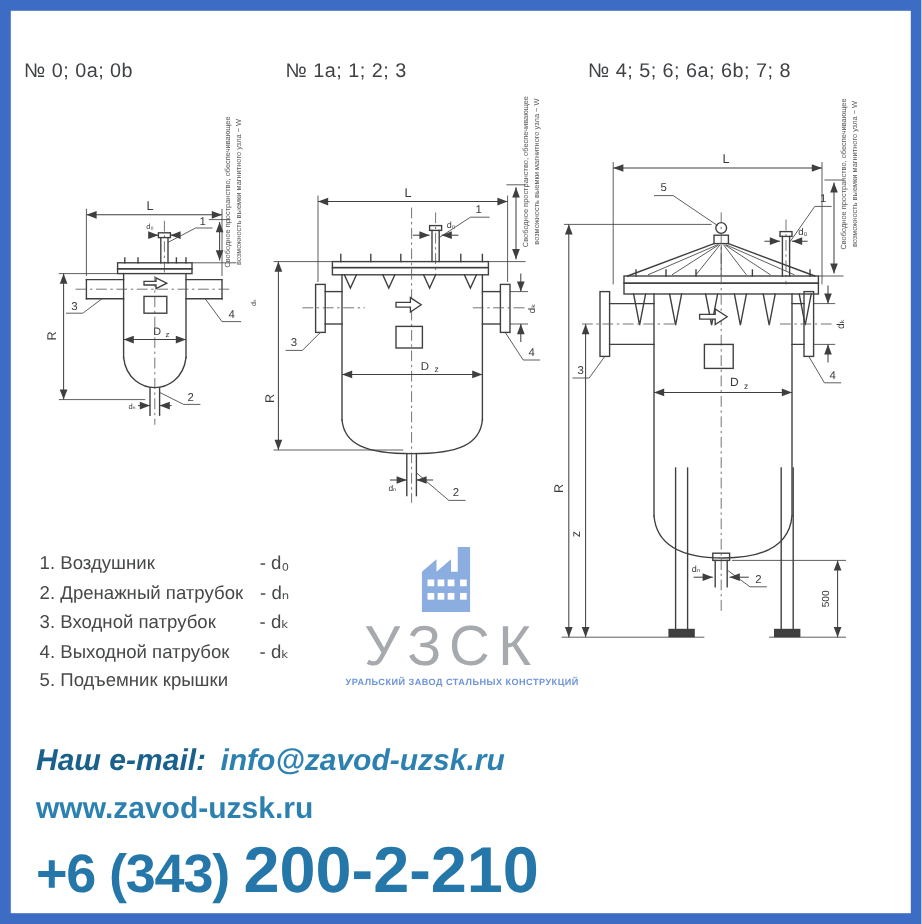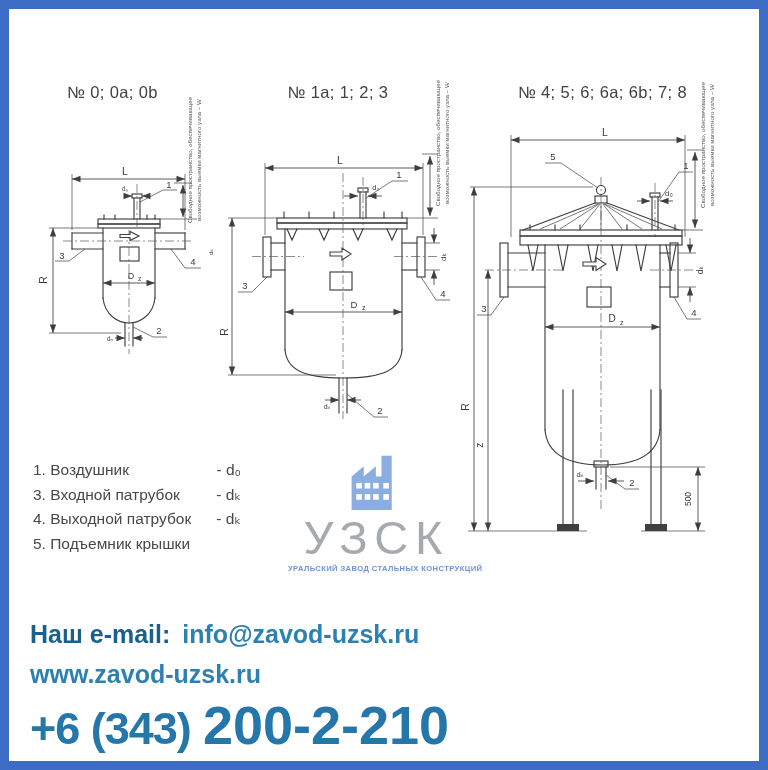--- a/index.html
+++ b/index.html
@@ -2,21 +2,21 @@
 <html><head>
 <meta charset="utf-8">
 <style>
   html,body{margin:0;padding:0;}
   body{
     width:768px;height:770px;position:relative;background:#ffffff;
     font-family:"Liberation Sans","DejaVu Sans",sans-serif;overflow:hidden;
   }
   .frame{position:absolute;inset:0;border:9px solid #3d6cc4;pointer-events:none;z-index:50;}
   .abs{position:absolute;}
-  .dtitle{position:absolute;font-size:16.5px;color:#3f4245;text-align:center;letter-spacing:.4px;margin-top:33px;}
+  .dtitle{position:absolute;font-size:16.5px;color:#3f4245;text-align:left;letter-spacing:.4px;}
   
   svg{overflow:visible;}
   .ln{stroke:#3f3f3f;stroke-width:1.15;fill:none;stroke-linecap:square;}
   .lt{stroke:#3f3f3f;stroke-width:.7;fill:none;}
   .dm{stroke:#3f3f3f;stroke-width:.85;fill:none;}
   .cl{stroke:#5a5a5a;stroke-width:.7;fill:none;stroke-dasharray:9 3 2 3;}
   .wh{fill:#ffffff;stroke:#3f3f3f;stroke-width:1.1;}
   .fl{fill:#3f3f3f;stroke:none;}
   text{fill:#3a3a3a;font-family:"Liberation Sans","DejaVu Sans",sans-serif;}
   .tl{font-size:10.5px;}
@@ -25,21 +25,21 @@
   .tn{font-size:6.2px;fill:#555;}
   
   .legend{position:absolute;left:33px;top:458px;width:208px;color:#464849;font-size:15.5px;}
   .legend-row{display:flex;justify-content:space-between;line-height:24.5px;}
   
   .logo{position:absolute;left:288px;top:451px;width:172px;text-align:center;}
   .logo-name{font-size:47px;font-weight:normal;color:#a6a9ad;letter-spacing:7px;line-height:1;margin-top:1px;margin-left:5px;}
   .logo-tagline{font-size:7.6px;font-weight:bold;color:#6e93d8;letter-spacing:.4px;margin-top:3px;white-space:nowrap;}
   
   .crow{position:absolute;left:30px;display:flex;align-items:baseline;gap:12px;font-weight:bold;white-space:nowrap;}
-  .crow1{top:620px;font-size:25px;}
+  .crow1{top:620px;font-size:25px;font-style:italic;}
   .crow2{top:660px;font-size:25px;}
   .crow3{top:694px;}
   .clabel{color:#19608d;}
   .cvalue{color:#2d81b1;}
   .phone-label{color:#2a79ab;font-size:31px;}
   .phone-prefix{color:#2677a9;font-size:45px;letter-spacing:-1px;}
   .phone-number{color:#2677a9;font-size:54px;letter-spacing:0px;}
 </style>
 </head>
 <body>
@@ -400,20 +400,24 @@
   <g>
     <line class="dm" x1="23" y1="213" x2="23" y2="474" marker-start="url(#ar3)" marker-end="url(#ar3)"></line>
     <text class="tl" transform="rotate(-90 18 388)" x="18" y="388" text-anchor="middle">z</text>
   </g>
 </svg>
 
 <div class="legend">
   <div class="legend-row">
     <span>1. Воздушник</span>
     <span>- d₀</span>
+  </div>
+  <div class="legend-row">
+    <span>2. Дренажный патрубок</span>
+    <span>- dₙ</span>
   </div>
   <div class="legend-row">
     <span>3. Входной патрубок</span>
     <span>- dₖ</span>
   </div>
   <div class="legend-row">
     <span>4. Выходной патрубок</span>
     <span>- dₖ</span>
   </div>
   <div class="legend-row">

